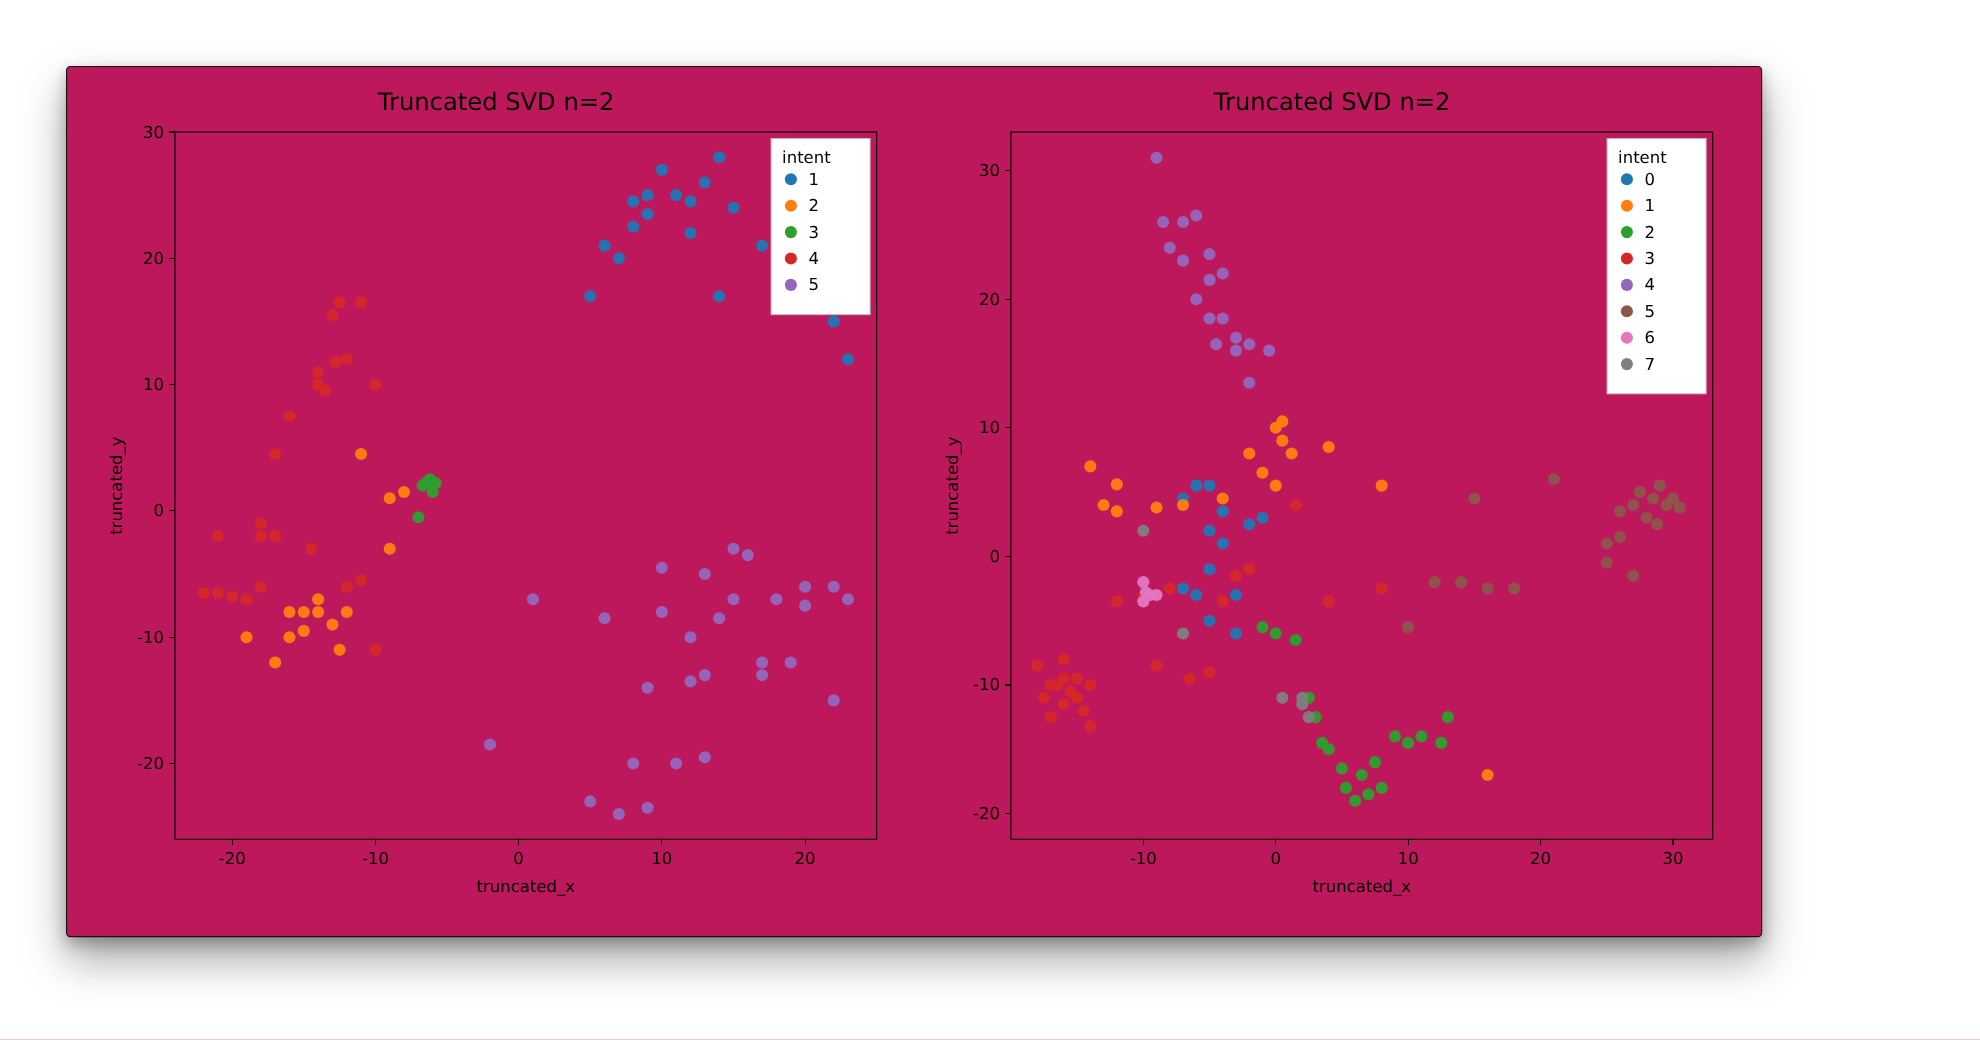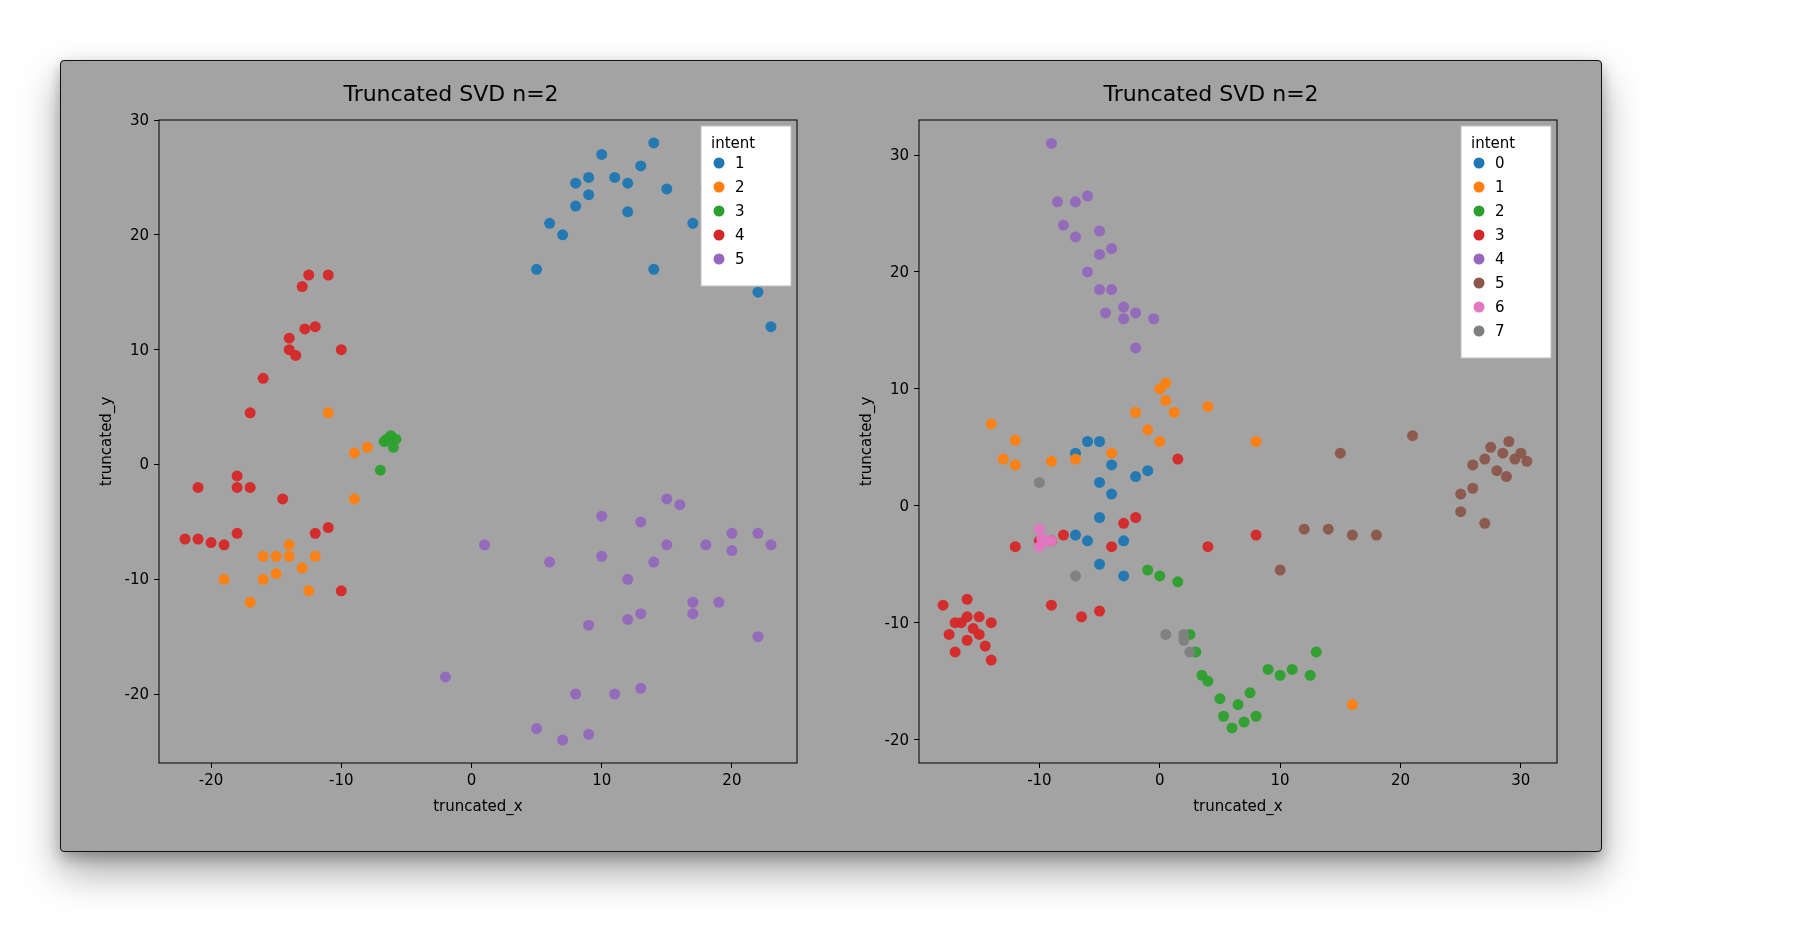--- a/index.html
+++ b/index.html
@@ -1,19 +1,19 @@
 <!DOCTYPE html>
 <html><head>
 <meta charset="utf-8">
 <style>
   html,body{margin:0;padding:0;background:#fff;font-family:"DejaVu Sans","Liberation Sans",Arial,sans-serif;color:#000;}
   .page{width:1800px;height:945px;position:relative;}
   .figwrap{
     position:absolute;left:60px;top:60px;width:1480px;height:740px;
-    background:#a3a3a3;border:1px solid #111;border-radius:4px;
+    background:#be185d;border:1px solid #111;border-radius:4px;
     box-shadow:0 20px 40px rgba(0,0,0,.35),0 6px 14px rgba(0,0,0,.25);
     padding:20px 30px 30px 30px;
   }
   .row{display:flex;gap:40px;height:100%;}
   .panel{flex:1;display:flex;flex-direction:column;}
   .title{text-align:center;font-size:22px;margin:0 0 4px 0;font-weight:400;}
   .plotbox{flex:1;position:relative;}
   svg.chart{width:100%;height:100%;}
   .axis text{font-size:15px;fill:#000;}
   .axis line,.axis path{stroke:#000;stroke-width:1;shape-rendering:crispEdges;}

